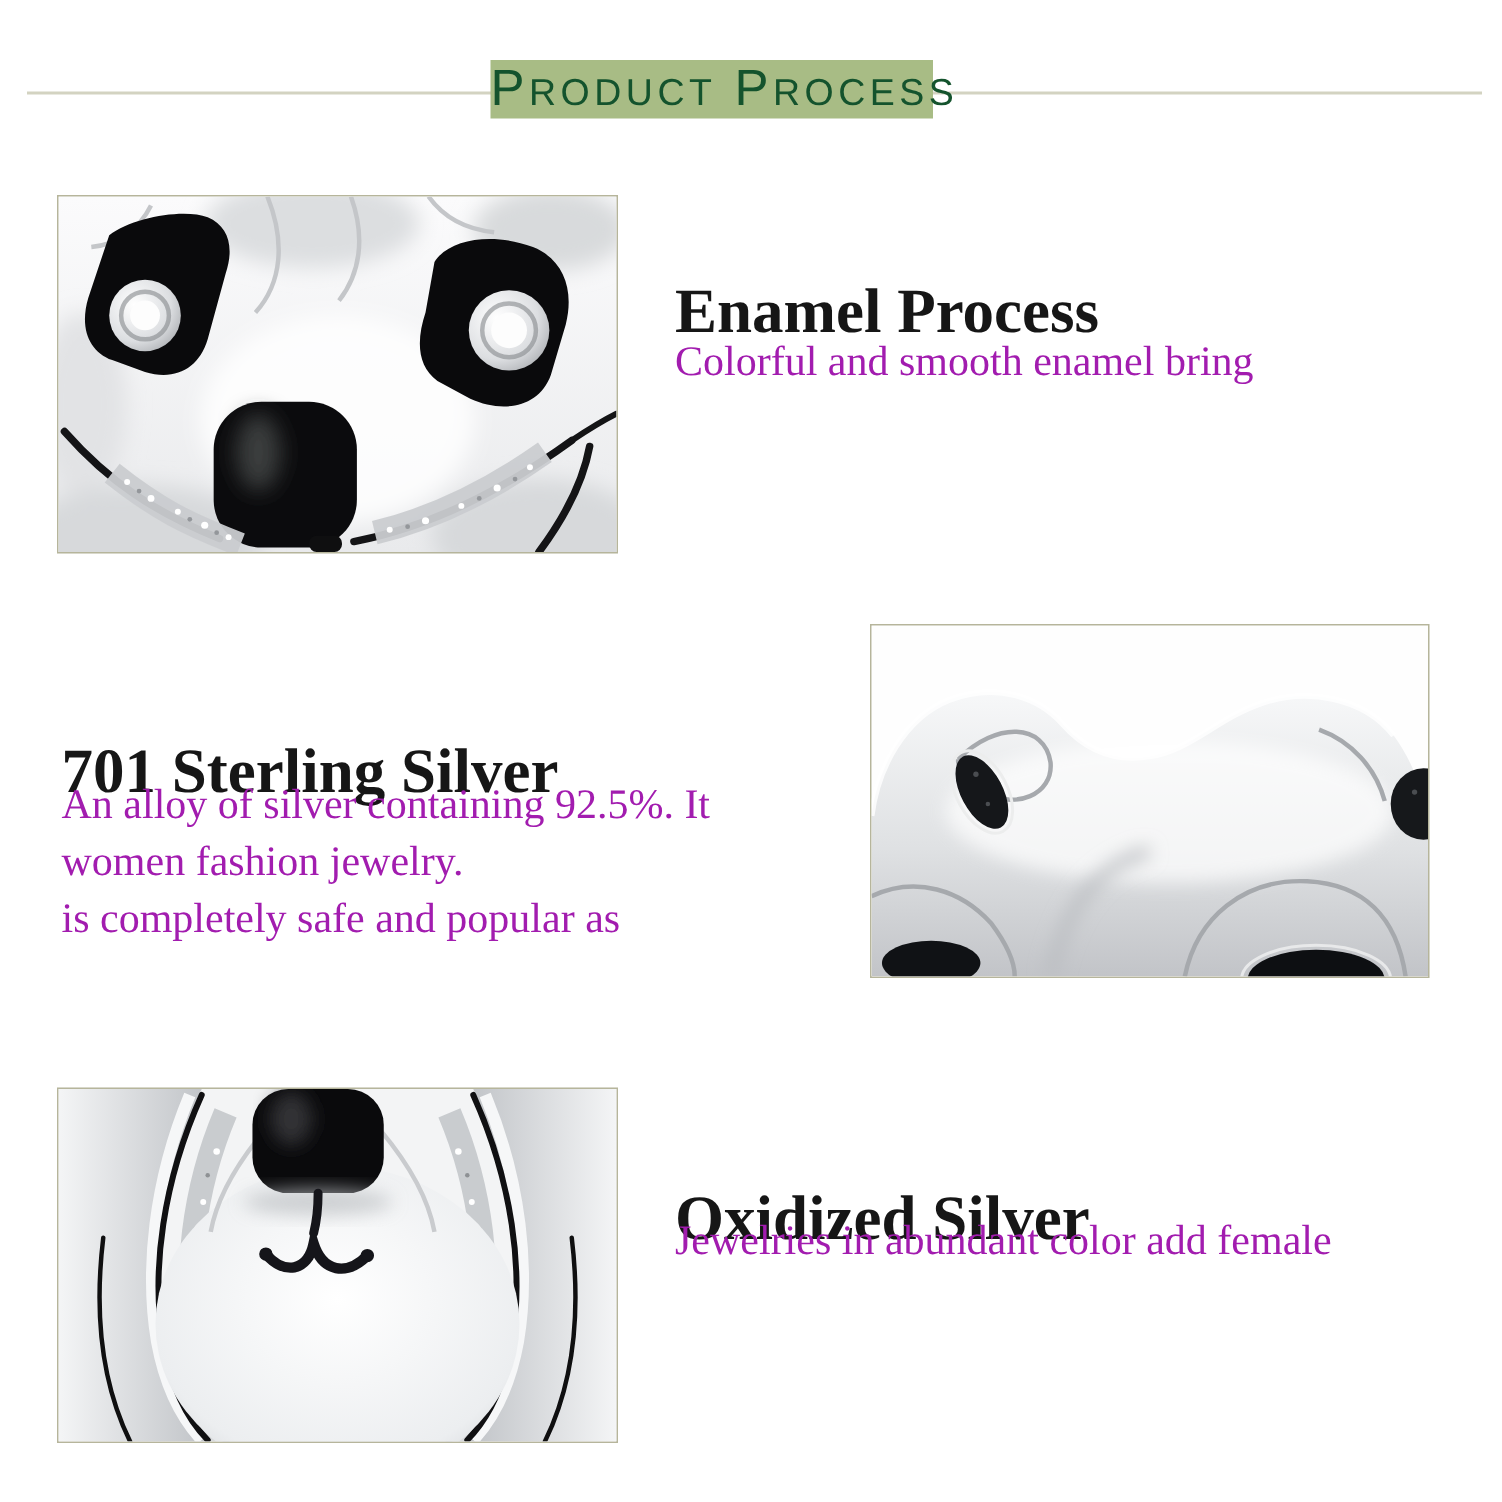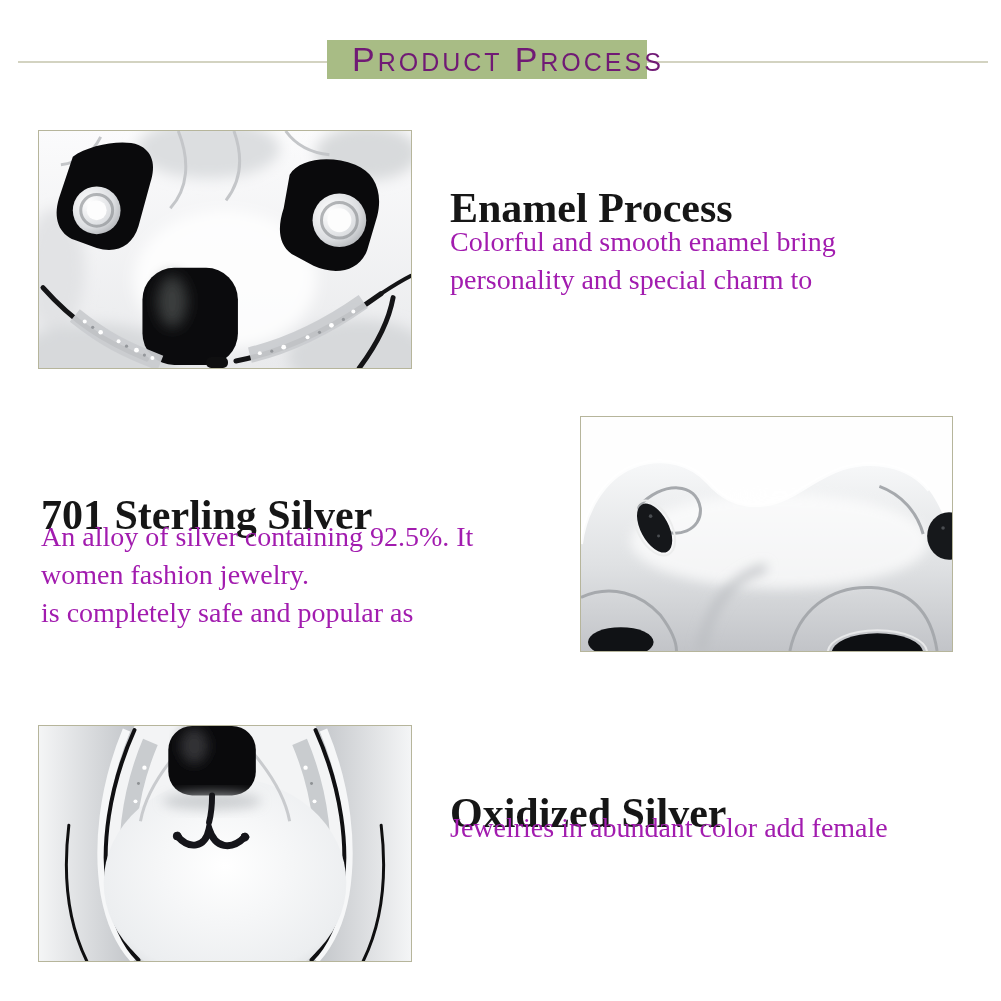--- a/index.html
+++ b/index.html
@@ -1,22 +1,22 @@
 <!DOCTYPE html>
 <html><head>
 <meta charset="utf-8">
 <style>
   html,body{margin:0;padding:0;background:#ffffff;}
   .page{position:relative;width:1001px;height:1001px;background:#ffffff;overflow:hidden;
         font-family:"Liberation Serif","DejaVu Serif",serif;}
   
   .rule{position:absolute;top:61px;left:18px;width:970px;height:2px;background:#d3d3c1;}
   .banner{position:absolute;top:40px;left:327px;width:295px;height:39px;background:#a8bc85;
-          text-align:center;line-height:38px;color:#701a75;
-          font-family:"Liberation Sans","DejaVu Sans",sans-serif;letter-spacing:3px;white-space:nowrap;padding-left:25px;}
+          text-align:center;line-height:38px;color:#14532d;
+          font-family:"Liberation Sans","DejaVu Sans",sans-serif;letter-spacing:3px;white-space:nowrap;}
   .banner .big{font-size:34px;}
   .banner .small{font-size:25px;}
   .banner .w2{margin-left:12px;}
   
   .photo{position:absolute;margin:0;padding:0;border:1px solid #b6b59b;box-sizing:border-box;
          background:#f6f6f7;overflow:hidden;}
   .photo svg{display:block;width:100%;height:100%;}
   #photo-1{left:38px;top:130px;width:374px;height:239px;}
   #photo-2{left:580px;top:416px;width:373px;height:236px;}
   #photo-3{left:38px;top:725px;width:374px;height:237px;}
@@ -113,21 +113,20 @@
           <circle cx="234" cy="222" r="1.6"></circle>
             <circle cx="282" cy="203" r="1.6"></circle>
             <circle cx="306" cy="190" r="1.6"></circle>
         </g>
       </g>
     </svg>
   </figure>
   <h2 class="heading" id="h1">Enamel Process</h2>
   <div class="body-text" id="b1">
     <div>Colorful and smooth enamel bring</div>
-    <div>personality and special charm to</div>
   </div>
 
   <h2 class="heading" id="h2">701 Sterling Silver</h2>
   <div class="body-text" id="b2">
     <div>An alloy of silver containing 92.5%. It</div>
     <div>women fashion jewelry.</div>
     <div>is completely safe and popular as</div>
   </div>
   <figure class="photo" id="photo-2" aria-label="silver-charm-back-closeup">
     <svg viewBox="0 0 373 236" preserveAspectRatio="none">

